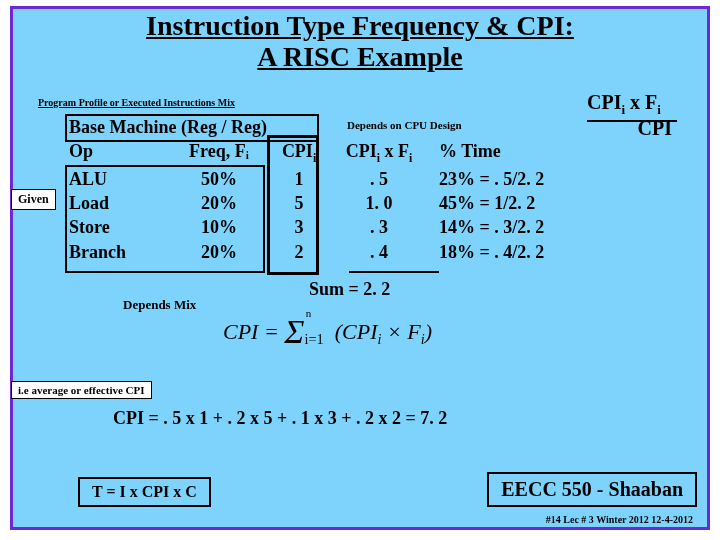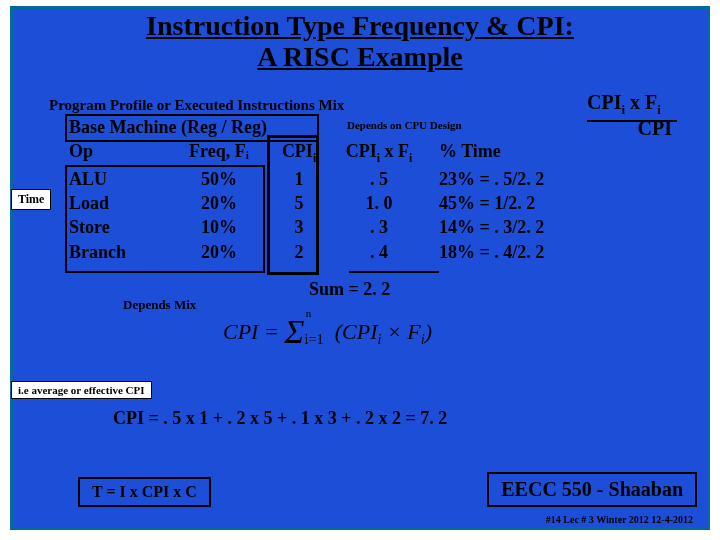--- a/index.html
+++ b/index.html
@@ -9,35 +9,35 @@
     font-family: "Times New Roman", Times, serif;
     background: #fff;
     width: 720px;
     height: 540px;
     overflow: hidden;
     position: relative;
   }
   .slide {
     position: absolute;
     top: 6px; left: 10px; right: 10px; bottom: 10px;
-    border: 3px solid #0369a1;
-    background: #1d4ed8;
+    border: 3px solid #6d28d9;
+    background: #7dd3fc;
   }
   .title {
     text-align: center;
     font-weight: bold;
     text-decoration: underline;
     font-size: 28px;
     line-height: 1.1;
     margin-top: 2px;
   }
   .subtitle-line {
     position: absolute;
-    top: 88px; left: 36px;
-    font-size: 15px; font-weight: bold;
+    top: 88px; left: 25px;
+    font-size: 10px; font-weight: bold; text-decoration: underline;
   }
   .topright {
     position: absolute;
     top: 82px; right: 30px;
     font-size: 20px; font-weight: bold;
   }
   .topright .bar {
     border-top: 2px solid #000;
     margin-top: 2px;
     width: 90px;
@@ -204,21 +204,21 @@
     </div>
     <div class="row">
       <span class="c-op">Branch</span>
       <span class="c-freq">20%</span>
       <span class="c-cpii">2</span>
       <span class="c-cpif">. 4</span>
       <span class="c-time">18% =  . 4/2. 2</span>
     </div>
   </div>
 
-  <div class="given-box">Time</div>
+  <div class="given-box">Given</div>
 
   <div class="sum-bar"></div>
   <div class="sum-text">Sum  =  2. 2</div>
   <div class="typical">Depends Mix</div>
 
   <div class="formula-img">
     <span style="font-style:italic">CPI</span> =
     <span style="font-size:34px; position:relative; top:4px;">Σ</span><sub style="font-style:normal">i=1</sub><sup style="font-style:normal; font-size:11px; position:relative; left:-18px; top:-14px;">n</sup>
     (<span>CPI<sub>i</sub></span> × <span>F<sub>i</sub></span>)
   </div>

